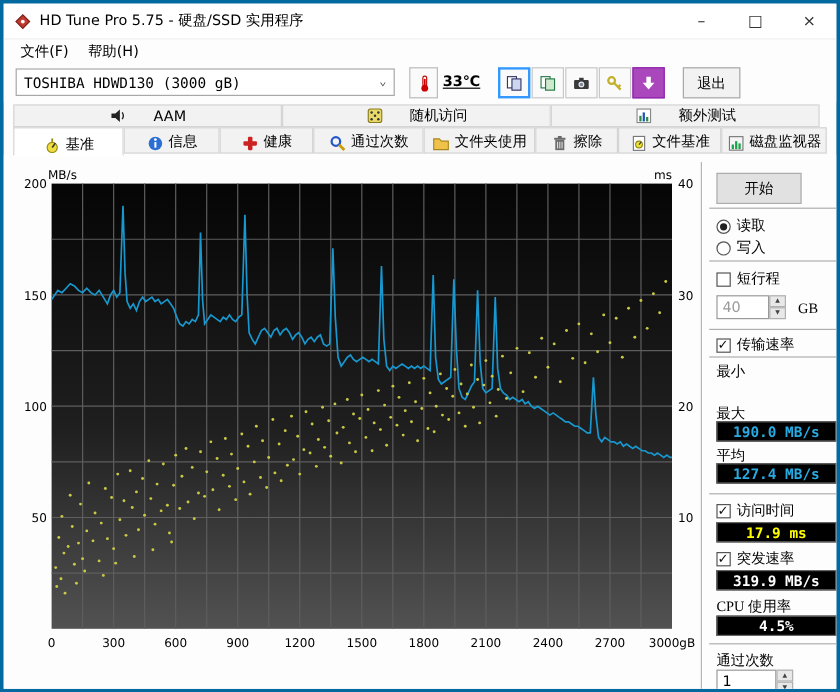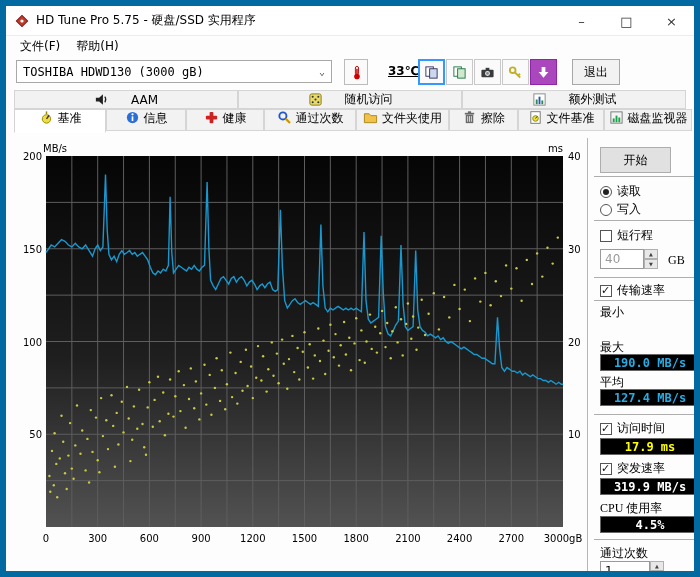--- a/index.html
+++ b/index.html
@@ -1,46 +1,46 @@
 <!DOCTYPE html>
 <html><head>
 <meta charset="utf-8">
 <style>
   * { margin:0; padding:0; box-sizing:border-box; }
   html,body { background:#d8d8d8; }
   body { font-family:"DejaVu Sans","Liberation Sans",sans-serif; font-size:12px; color:#000; }
-  #window { position:relative; width:700px; height:577px; background:#fdfdfd; border:6px solid #0369a1; overflow:hidden; }
+  #window { position:relative; width:700px; height:577px; background:#fdfdfd; border:3px solid #0369a1; overflow:hidden; }
 
   
   .titlebar { position:absolute; left:0; top:0; width:100%; height:30px; background:#ffffff; border-bottom:1px solid #ededed; display:flex; align-items:center; }
   .titlebar .appicon { width:16px; height:16px; margin:0 6px 0 8px; }
   .titlebar .title { font-size:12px; color:#000; }
   .wincontrols { position:absolute; right:0; top:0; height:30px; display:flex; }
   .winbtn { width:45px; height:30px; display:flex; align-items:center; justify-content:center; font-size:13px; color:#333; cursor:default; }
 
   
   .menubar { position:absolute; left:0; top:30px; width:100%; height:21px; background:#fdfdfd; display:flex; align-items:center; padding-left:6px; }
   .menuitem { padding:2px 8px; }
 
   
   .toolbar { position:absolute; left:0; top:51px; width:100%; height:31px; background:#fdfdfd;padding-left:24px; }
   .drive-select { position:absolute; left:10px; top:3px; width:316px; height:23px; background:#fff; border:1px solid #a8a8a8; display:flex; align-items:center; padding:0 6px; font-family:"DejaVu Sans Mono","Liberation Mono",monospace; font-size:12px; }
   .drive-select .chev { margin-left:auto; color:#444; font-size:10px; }
   .tempbox { position:absolute; left:338px; top:2px; width:24px; height:26px; border:1px solid #bbb; background:#fafafa; display:flex; align-items:center; justify-content:center; }
-  .templabel { position:absolute; left:382px; top:7px; font-weight:bold; font-size:12px;text-decoration:underline; }
+  .templabel { position:absolute; left:366px; top:7px; font-weight:bold; font-size:12px;text-decoration:underline; }
   .tbtn { position:absolute; top:2px; width:27px; height:26px; background:#fafafa; border:1px solid #c8c8c8; display:flex; align-items:center; justify-content:center; }
   .tbtn.sel { border:2px solid #3399ff; }
   .tbtn.purple { background:#ab47bc; border-color:#8e24aa; }
   .exitbtn { position:absolute; left:566px; top:2px; width:48px; height:26px; background:#f2f2f2; border:1px solid #a8a8a8; display:flex; align-items:center; justify-content:center; }
 
   
   .tabs1 { position:absolute; top:84px; height:19px; }
   .tab1 { position:absolute; top:0; height:19px; background:#f2f2f2; border:1px solid #d5d5d5; display:flex; align-items:center; justify-content:center; gap:22px; }
   .tabs2 { position:absolute; top:103px; height:22px; }
-  .tab2 { position:absolute; top:0; height:22px; background:#f2f2f2; border:1px solid #d5d5d5; display:flex; align-items:flex-start; justify-content:center; gap:4px; }
+  .tab2 { position:absolute; top:0; height:22px; background:#f2f2f2; border:1px solid #d5d5d5; display:flex; align-items:flex-end; justify-content:center; gap:4px; }
   .tab2.active { background:#ffffff; border-bottom-color:#ffffff; height:24px; z-index:2; }
   .icn { width:15px; height:15px; display:inline-block; }
   .icn svg { width:15px; height:15px; display:block; }
 
   
   .content { position:absolute; left:0; top:126px; width:100%; height:451px; background:#fdfdfd; }
   #chart-svg { position:absolute; left:0; top:0; }
   .vline { position:absolute; left:581px; top:6px; width:1px; height:440px; background:#b5b5b5; }
 
   

